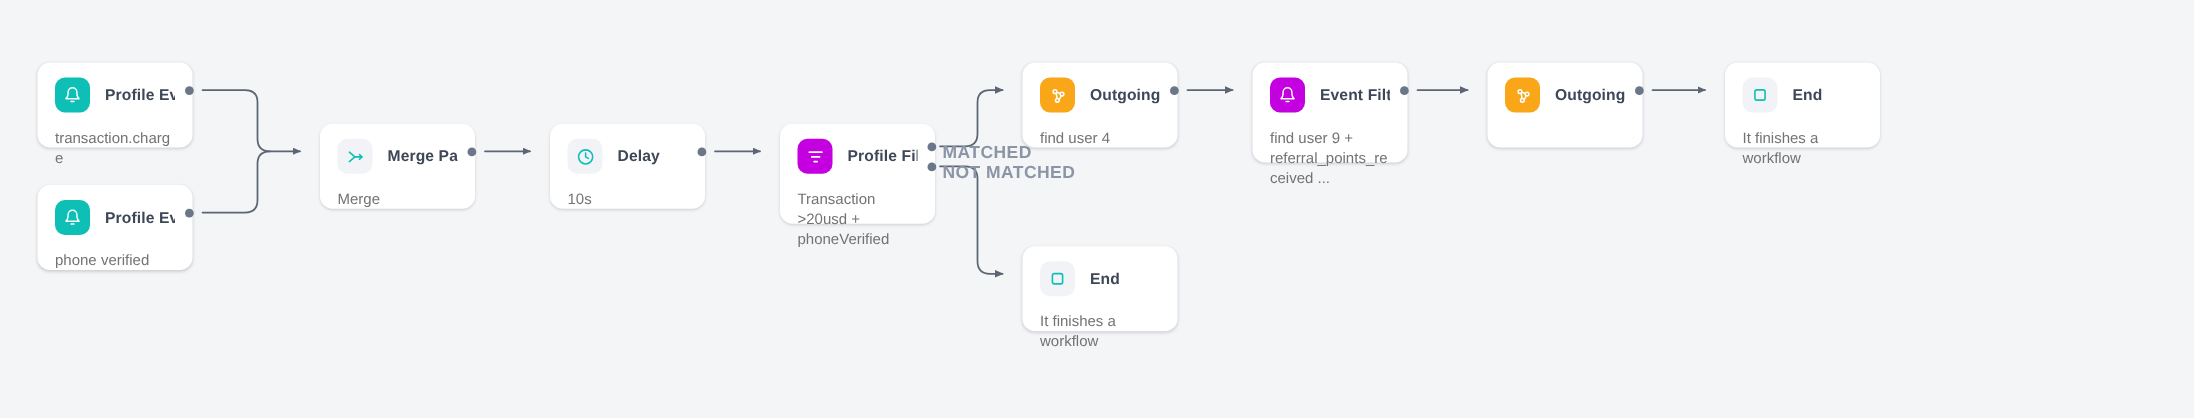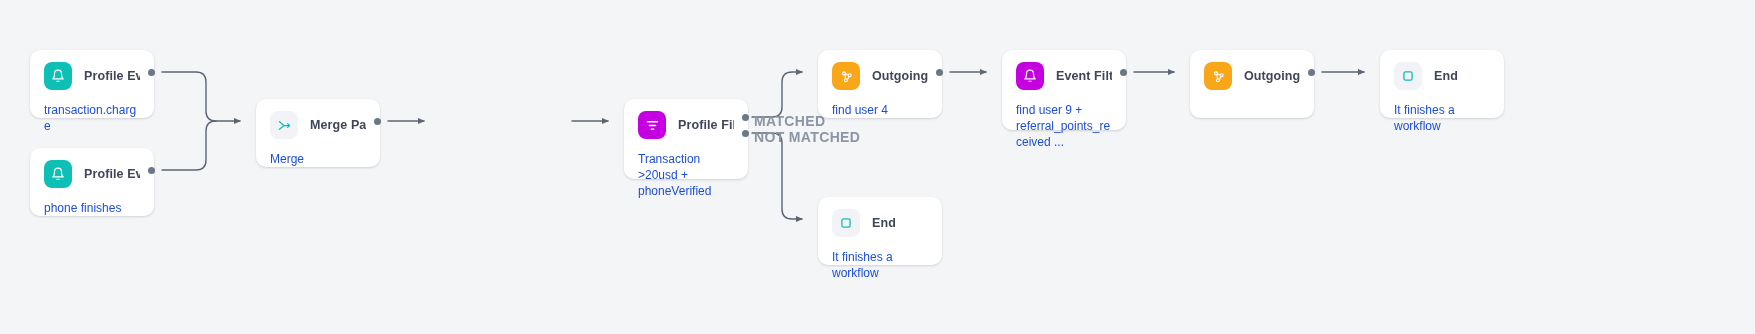--- a/index.html
+++ b/index.html
@@ -55,21 +55,21 @@
   .node-title {
     font-size: 12.5px;
     font-weight: bold;
     color: #3d4757;
     letter-spacing: 0.1px;
     white-space: nowrap;
     overflow: hidden;
   }
   .node-sub {
     font-size: 12px;
-    color: #1d4ed8;
+    color: #737373;
     line-height: 16px;
     margin-top: 12px;
     word-break: break-word;
   }
   .port {
     position: absolute;
     width: 7px;
     height: 7px;
     border-radius: 50%;
     background: #6b7688;
@@ -133,39 +133,52 @@
   <div class="node" style="left:30px; top:148px; width:124px; height:68px;">
     <div class="node-head">
       <span class="node-icon icon-teal">
         <svg width="14" height="14" viewBox="0 0 24 24" fill="none" stroke="#ffffff" stroke-width="2" stroke-linecap="round" stroke-linejoin="round">
           <path d="M18 8A6 6 0 0 0 6 8c0 7-3 9-3 9h18s-3-2-3-9"></path>
           <path d="M10 21h4"></path>
         </svg>
       </span>
       <span class="node-title">Profile Event</span>
     </div>
-    <div class="node-sub">phone finishes</div>
+    <div class="node-sub">phone verified</div>
     <span class="port" style="left:118px; top:19px;"></span>
   </div>
 
   <div class="node" style="left:256px; top:99px; width:124px; height:68px;">
     <div class="node-head">
       <span class="node-icon icon-light">
         <svg width="15" height="15" viewBox="0 0 24 24" fill="none" stroke="#0dbfb4" stroke-width="2" stroke-linecap="round" stroke-linejoin="round">
           <path d="M4 6 L11 12 L4 18"></path>
           <path d="M11 12 L20 12"></path>
           <path d="M17 9 L20 12 L17 15"></path>
         </svg>
       </span>
       <span class="node-title">Merge Paths</span>
     </div>
     <div class="node-sub">Merge</div>
     <span class="port" style="left:118px; top:19px;"></span>
   </div>
 
+  <div class="node" style="left:440px; top:99px; width:124px; height:68px;">
+    <div class="node-head">
+      <span class="node-icon icon-light">
+        <svg width="15" height="15" viewBox="0 0 24 24" fill="none" stroke="#0dbfb4" stroke-width="2" stroke-linecap="round" stroke-linejoin="round">
+          <circle cx="12" cy="12" r="9"></circle>
+          <path d="M12 7 L12 12 L15.5 14"></path>
+        </svg>
+      </span>
+      <span class="node-title">Delay</span>
+    </div>
+    <div class="node-sub">10s</div>
+    <span class="port" style="left:118px; top:19px;"></span>
+  </div>
 
   <div class="node" style="left:624px; top:99px; width:124px; height:80px;">
     <div class="node-head">
       <span class="node-icon icon-magenta">
         <svg width="15" height="15" viewBox="0 0 24 24" fill="none" stroke="#ffffff" stroke-width="2.2" stroke-linecap="round">
           <path d="M4 6 L20 6"></path>
           <path d="M7 12 L17 12"></path>
           <path d="M10 18 L14 18"></path>
         </svg>
       </span>

